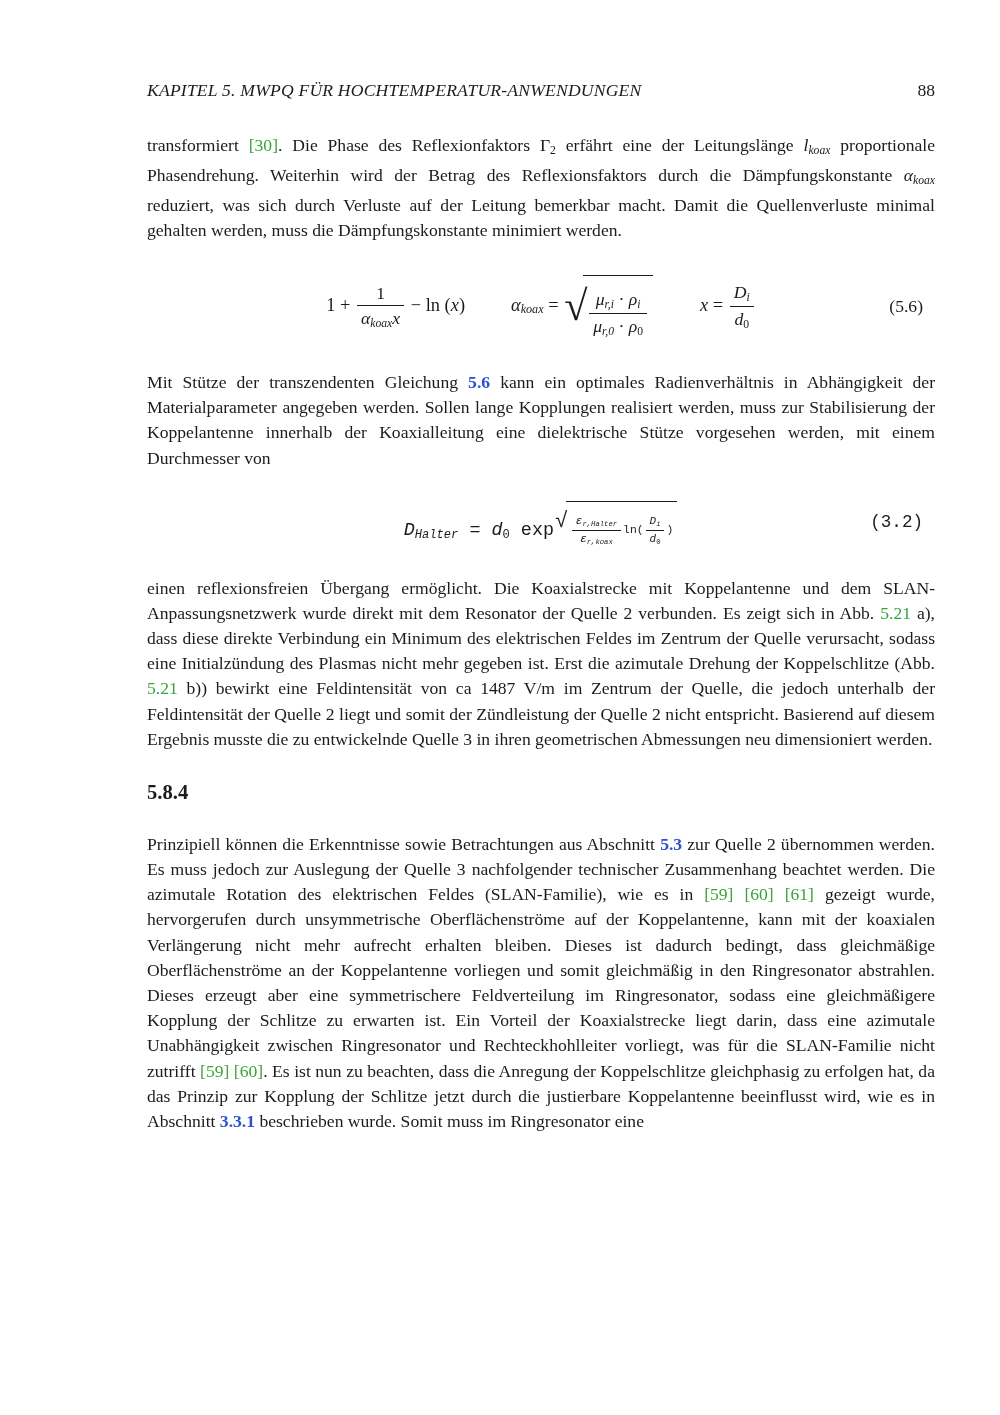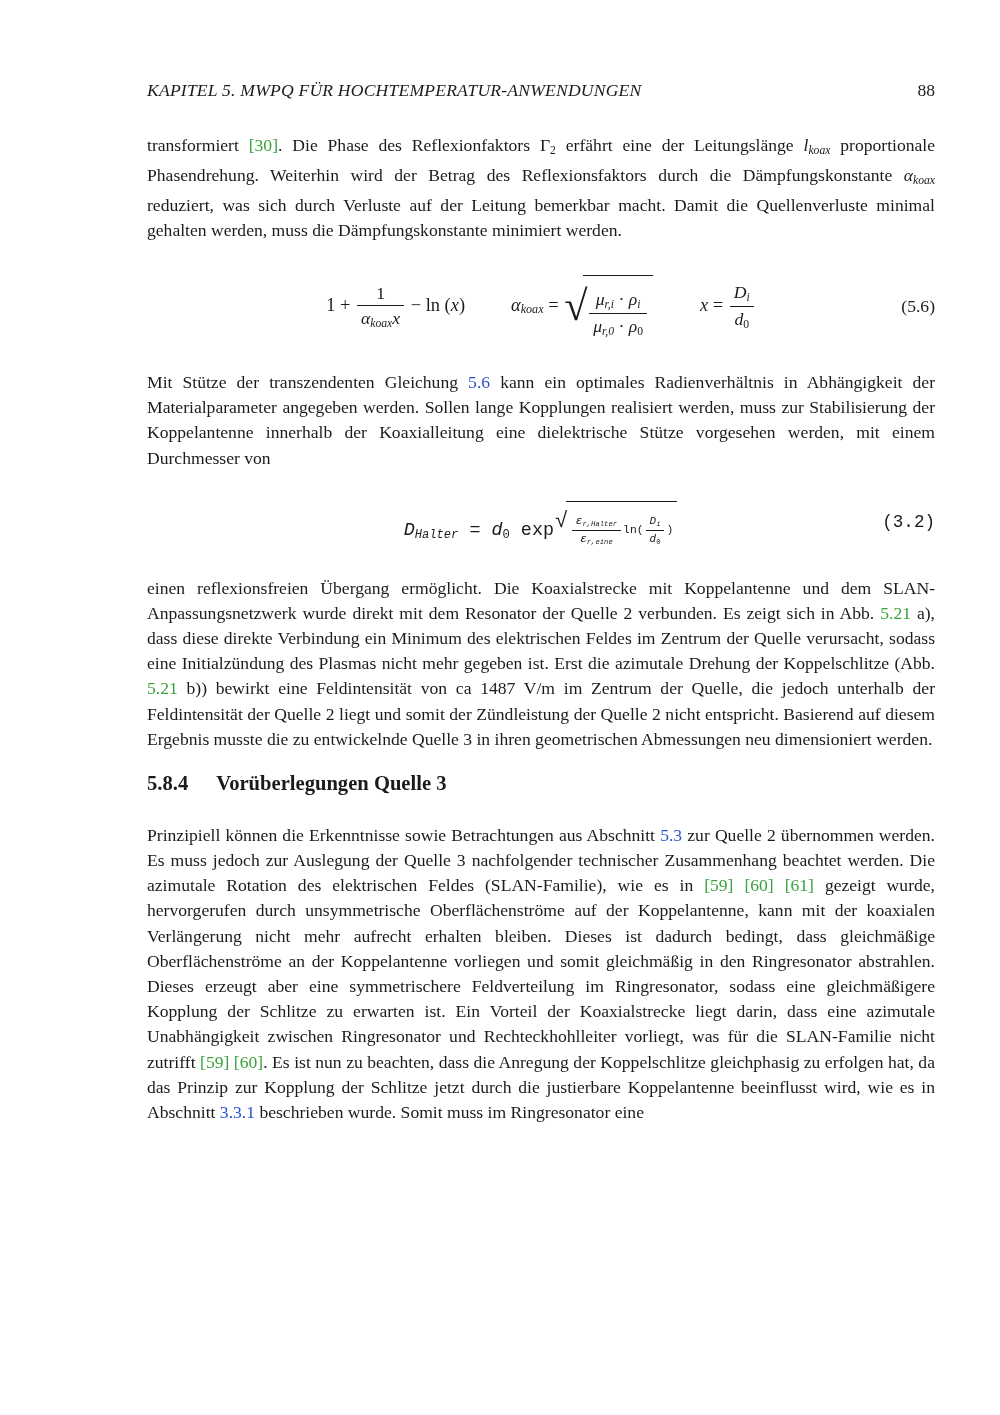--- a/index.html
+++ b/index.html
@@ -21,50 +21,50 @@
     margin-bottom:30px;
   }
   .rh-chapter{font-style:italic;letter-spacing:0.2px;}
   .rh-page{font-style:normal;}
   p.body-par{
     margin:0;
     text-align:justify;
     hyphens:auto;-webkit-hyphens:auto;
   }
   .cite,.figref{color:var(--citation-green,#3aa33c);}
-  .ref{color:var(--ref-blue,#2a52cc);}
+  .ref{color:var(--ref-blue,#2a52cc);font-weight:bold;}
   .cite,.figref,.ref{cursor:pointer;text-decoration:none;}
   .it{font-style:italic;}
   .rm{font-style:normal;}
   .sub{font-size:0.66em;vertical-align:-0.22em;}
   .isub{font-size:0.66em;vertical-align:-0.22em;font-style:italic;}
   
   .equation{
     position:relative;
     display:flex;justify-content:center;align-items:center;
     gap:46px;
     margin:32px 0;
     font-size:18.4px;
     line-height:1.2;
   }
   .equation.eq-single{margin:30px 0;font-family:Liberation Mono, monospace;}
   .eq-group{display:inline-block;white-space:nowrap;}
-  .eq-tag{position:absolute;right:0;top:50%;transform:translateY(-50%);font-size:17.6px;}
+  .eq-tag{position:absolute;right:12px;top:50%;transform:translateY(-50%);font-size:17.6px;}
   .frac{display:inline-block;vertical-align:middle;text-align:center;margin:0 2px;font-size:0.96em;}
   .fnum{display:block;border-bottom:1.2px solid currentColor;padding:0 4px 2px;line-height:1.15;}
   .fden{display:block;padding:2px 4px 0;line-height:1.15;}
   .sqrt{display:inline-flex;align-items:center;vertical-align:middle;margin:0 1px;}
   .rad{font-size:2.3em;line-height:0;margin-right:-0.10em;transform:translateY(-0.03em);}
   .radicand{display:inline-flex;align-items:center;border-top:1.3px solid currentColor;padding:13px 4px 0 4px;}
   .msup{display:inline-block;vertical-align:0.75em;font-size:0.62em;line-height:1;}
   .msup .rad{font-size:1.9em;}
   
   .section-heading{
-    display:flex;gap:28px;align-items:baseline;
-    margin:19px 0 26px;
+    display:flex;align-items:baseline;
+    margin:28px 0 26px;
     font-size:20.6px;font-weight:bold;line-height:1.25;
     font-family:"Liberation Serif","DejaVu Serif",serif;
   }
 </style>
 </head>
 <body>
 
 <div class="page">
 
   <header class="running-header">
@@ -90,36 +90,35 @@
   </div>
 
   <p class="body-par"><span>Mit Stütze der transzendenten Gleichung </span><span class="ref">5.6</span><span> kann ein optimales Radienverhältnis in Abhängigkeit der Materialparameter angegeben werden. Sollen lange Kopplungen realisiert werden, muss zur Stabilisierung der Koppelantenne innerhalb der Koaxialleitung eine dielektrische Stütze vorgesehen werden, mit einem Durchmesser von</span></p>
 
   <div class="equation eq-single">
     <span class="eq-group"><span class="it">D</span><span class="isub">Halter</span><span class="rm"> = </span><span class="it">d</span><span class="sub">0</span><span class="rm"> exp</span><span class="msup"><span class="sqrt">
             <span class="rad">√</span>
             <span class="radicand">
               <span class="frac">
                 <span class="fnum"><span class="it">ε</span><span class="isub">r,Halter</span></span>
-                <span class="fden"><span class="it">ε</span><span class="isub">r,eine</span></span>
+                <span class="fden"><span class="it">ε</span><span class="isub">r,koax</span></span>
               </span>
               <span class="rm"> ln</span>
               <span class="rm">(</span>
               <span class="frac">
                 <span class="fnum"><span class="it">D</span><span class="isub">i</span></span>
                 <span class="fden"><span class="it">d</span><span class="sub">0</span></span>
               </span>
               <span class="rm">)</span>
             </span>
           </span></span></span>
     <span class="eq-tag">(3.2)</span>
   </div>
 
   <p class="body-par"><span>einen reflexionsfreien Übergang ermöglicht. Die Koaxialstrecke mit Koppelantenne und dem SLAN-Anpassungsnetzwerk wurde direkt mit dem Resonator der Quelle 2 verbunden. Es zeigt sich in Abb. </span><span class="figref">5.21</span><span> a), dass diese direkte Verbindung ein Minimum des elektrischen Feldes im Zentrum der Quelle verursacht, sodass eine Initialzündung des Plasmas nicht mehr gegeben ist. Erst die azimutale Drehung der Koppelschlitze (Abb. </span><span class="figref">5.21</span><span> b)) bewirkt eine Feldintensität von ca 1487 V/m im Zentrum der Quelle, die jedoch unterhalb der Feldintensität der Quelle 2 liegt und somit der Zündleistung der Quelle 2 nicht entspricht. Basierend auf diesem Ergebnis musste die zu entwickelnde Quelle 3 in ihren geometrischen Abmessungen neu dimensioniert werden.</span></p>
 
   <h2 class="section-heading">
     <span class="sec-num">5.8.4</span>
-    <span class="sec-title">Vorüberlegungen Quelle 3</span>
   </h2>
 
   <p class="body-par"><span>Prinzipiell können die Erkenntnisse sowie Betrachtungen aus Abschnitt </span><span class="ref">5.3</span><span> zur Quelle 2 übernommen werden. Es muss jedoch zur Auslegung der Quelle 3 nachfolgender technischer Zusammenhang beachtet werden. Die azimutale Rotation des elektrischen Feldes (SLAN-Familie), wie es in </span><span class="cite">[59]</span><span> </span><span class="cite">[60]</span><span> </span><span class="cite">[61]</span><span> gezeigt wurde, hervorgerufen durch unsymmetrische Oberflächenströme auf der Koppelantenne, kann mit der koaxialen Verlängerung nicht mehr aufrecht erhalten bleiben. Dieses ist dadurch bedingt, dass gleichmäßige Oberflächenströme an der Koppelantenne vorliegen und somit gleichmäßig in den Ringresonator abstrahlen. Dieses erzeugt aber eine symmetrischere Feldverteilung im Ringresonator, sodass eine gleichmäßigere Kopplung der Schlitze zu erwarten ist. Ein Vorteil der Koaxialstrecke liegt darin, dass eine azimutale Unabhängigkeit zwischen Ringresonator und Rechteckhohlleiter vorliegt, was für die SLAN-Familie nicht zutrifft </span><span class="cite">[59]</span><span> </span><span class="cite">[60]</span><span>. Es ist nun zu beachten, dass die Anregung der Koppelschlitze gleichphasig zu erfolgen hat, da das Prinzip zur Kopplung der Schlitze jetzt durch die justierbare Koppelantenne beeinflusst wird, wie es in Abschnitt </span><span class="ref">3.3.1</span><span> beschrieben wurde. Somit muss im Ringresonator eine</span></p>
 
 </div>
 
 </body></html>

